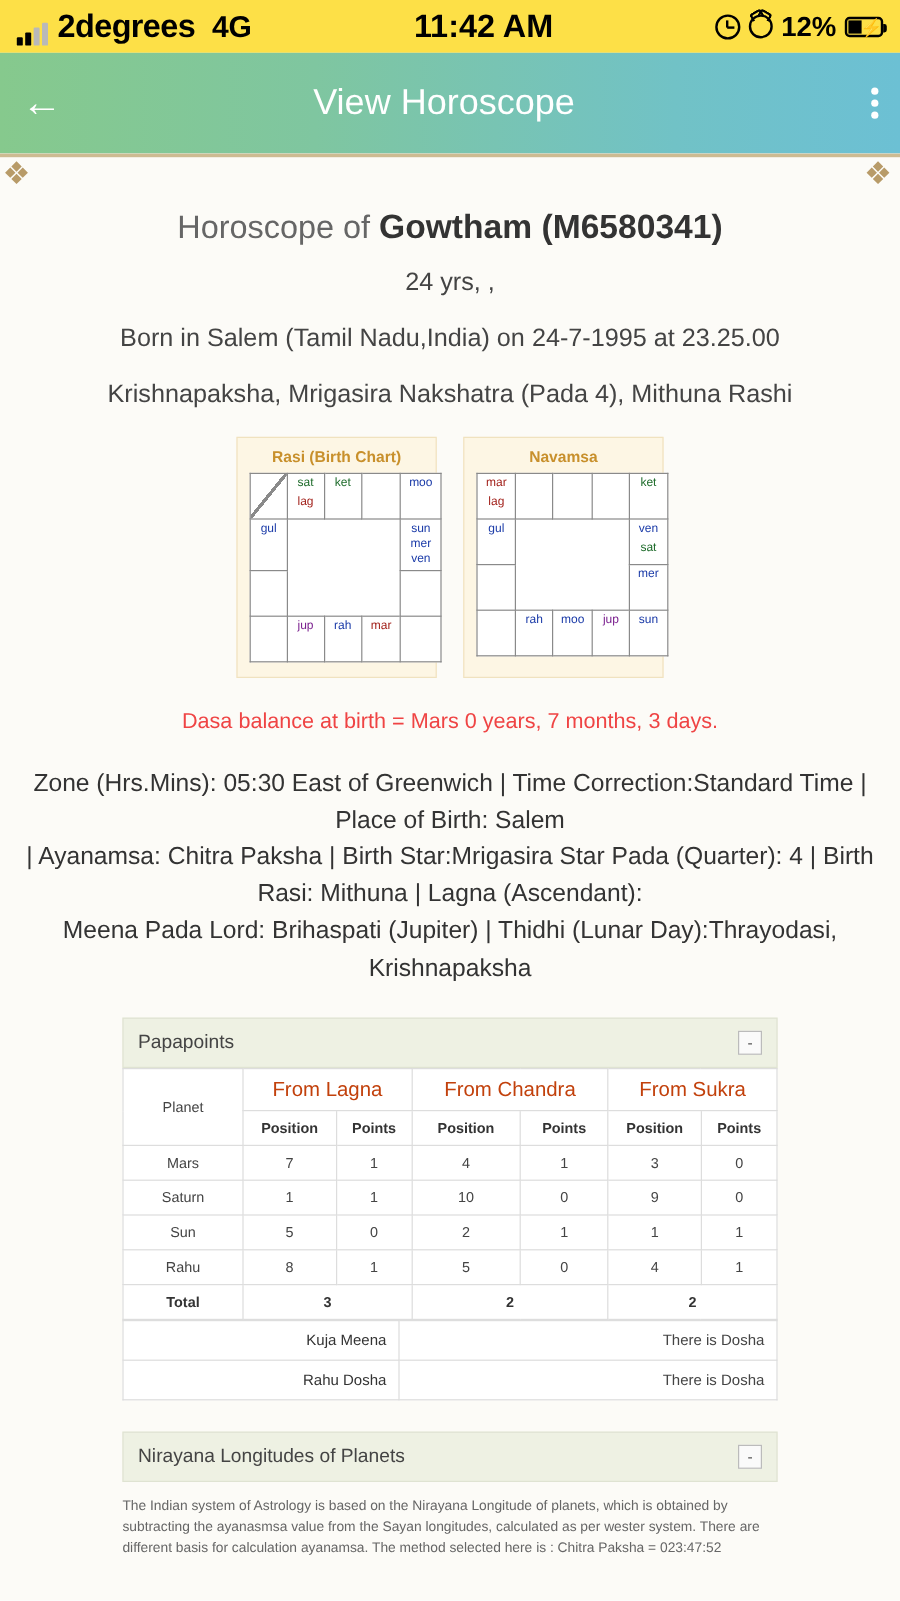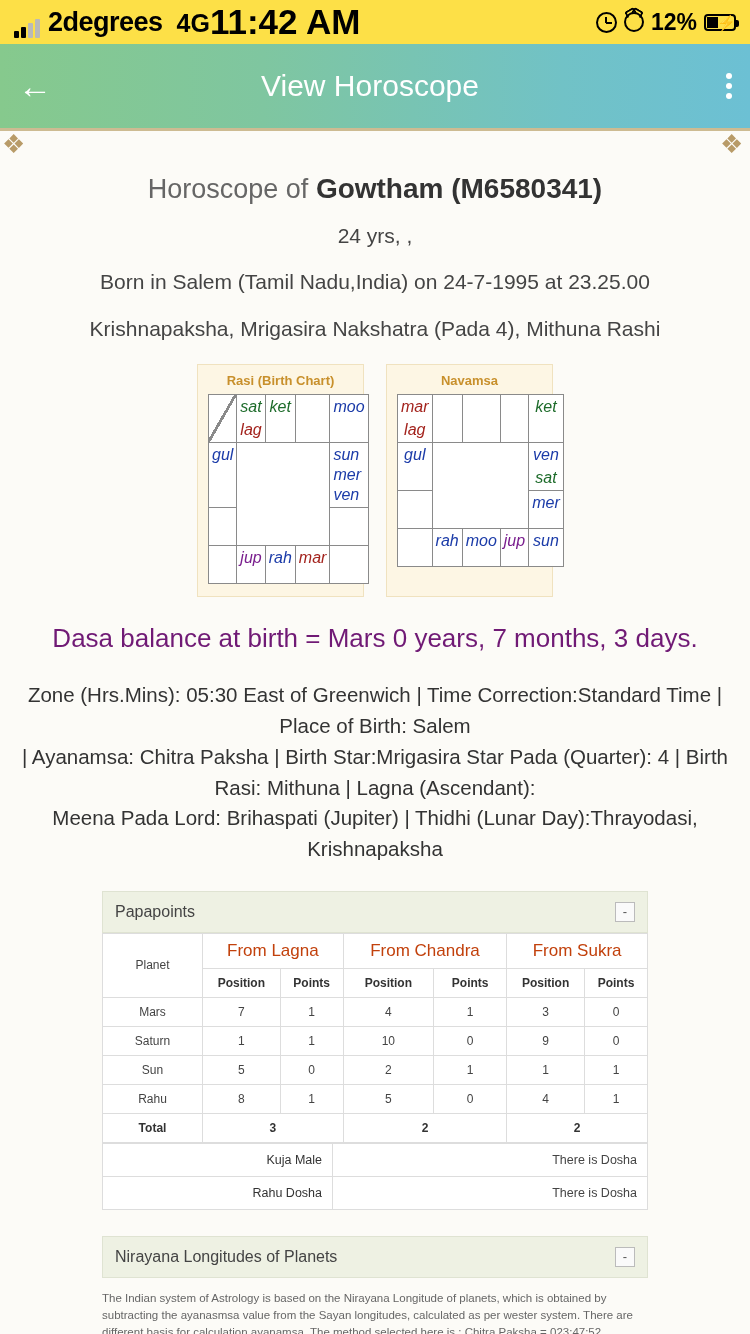--- a/index.html
+++ b/index.html
@@ -23,21 +23,21 @@
   }
   .sb-left { display:flex; align-items:flex-end; gap:8px; flex:0 0 auto; }
   .signal { display:flex; align-items:flex-end; gap:2px; height:20px; }
   .signal i { display:block; width:5px; background:#000; border-radius:1px; }
   .signal i:nth-child(1){ height:7px; }
   .signal i:nth-child(2){ height:11px; }
   .signal i:nth-child(3){ height:15px; background:#b9b9b9; }
   .signal i:nth-child(4){ height:19px; background:#b9b9b9; }
   .carrier { font-size:27px; letter-spacing:-0.5px; }
   .net { font-size:25px; margin-left:6px; }
-  .sb-center { flex:1; text-align:left; font-size:35px; letter-spacing:0px; }
+  .sb-center { flex:1; text-align:center; font-size:27px; letter-spacing:0px; }
   .sb-right { display:flex; align-items:center; gap:7px; flex:0 0 auto; font-size:22px; }
   .circ-icon {
     width:21px; height:21px; border:2px solid #000; border-radius:50%;
     display:inline-block; position:relative;
   }
   .circ-icon::before{
     content:""; position:absolute; left:50%; top:3px; width:2px; height:6px;
     background:#000; transform:translateX(-50%);
   }
   .circ-icon::after{
@@ -135,38 +135,38 @@
     margin-bottom:6px;
   }
   table.kundli {
     border-collapse:collapse; width:160px; margin:0 auto; background:#fff;
   }
   table.kundli td {
     border:1px solid #8a8a8a;
     width:40px; height:38px;
     vertical-align:top;
     padding:2px 3px;
-    font-size:16px;
+    font-size:10px;
     line-height:1.25;
-    font-style:italic;
+    text-align:center;
   }
   .cell-inner { display:flex; flex-wrap:wrap; justify-content:center; gap:3px; }
   .p { white-space:nowrap; }
   .p.blue { color:#1b3ba8; }
   .p.red  { color:#a3231d; }
   .p.green{ color:#1d6b2a; }
   .p.purple{ color:#7a1f8e; }
   .diag { position:relative; }
   .diag::after{
     content:""; position:absolute; left:0; top:0; width:100%; height:100%;
     background:linear-gradient(to bottom right, transparent 0%, transparent 46%, #8a8a8a 46%, #8a8a8a 52%, transparent 52%, transparent 100%);
   }
 
   .dasa {
-    text-align:center; font-size:26px; color:#701a75; margin-top:26px;
+    text-align:center; font-size:18px; color:#ef4444; margin-top:26px;
   }
 
   .details {
     text-align:center; font-size:20.5px; color:#333;
     margin-top:26px; line-height:1.5;
     padding:0 4px;
   }
 
   
   .panel {
@@ -463,21 +463,21 @@
         <td>Total</td>
         <td colspan="2">3</td>
         <td colspan="2">2</td>
         <td colspan="2">2</td>
       </tr>
     </tbody>
       </table>
     <table class="dosha">
       <tbody>
           <tr>
-        <td class="k">Kuja Male</td>
+        <td class="k">Kuja Meena</td>
         <td class="v">There is Dosha</td>
       </tr>
       <tr>
         <td class="k">Rahu Dosha</td>
         <td class="v">There is Dosha</td>
       </tr>
     </tbody>
       </table>
   </div>
 

